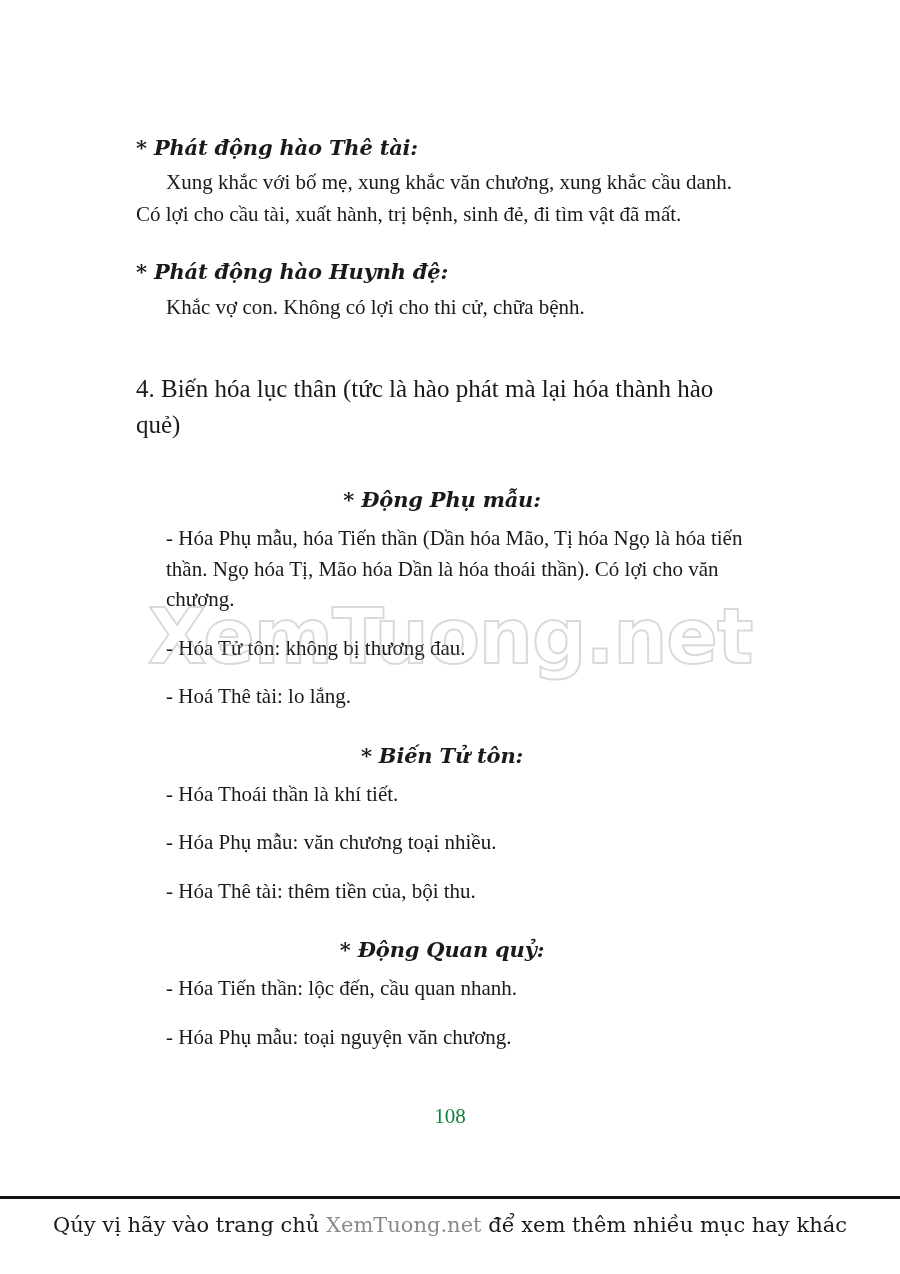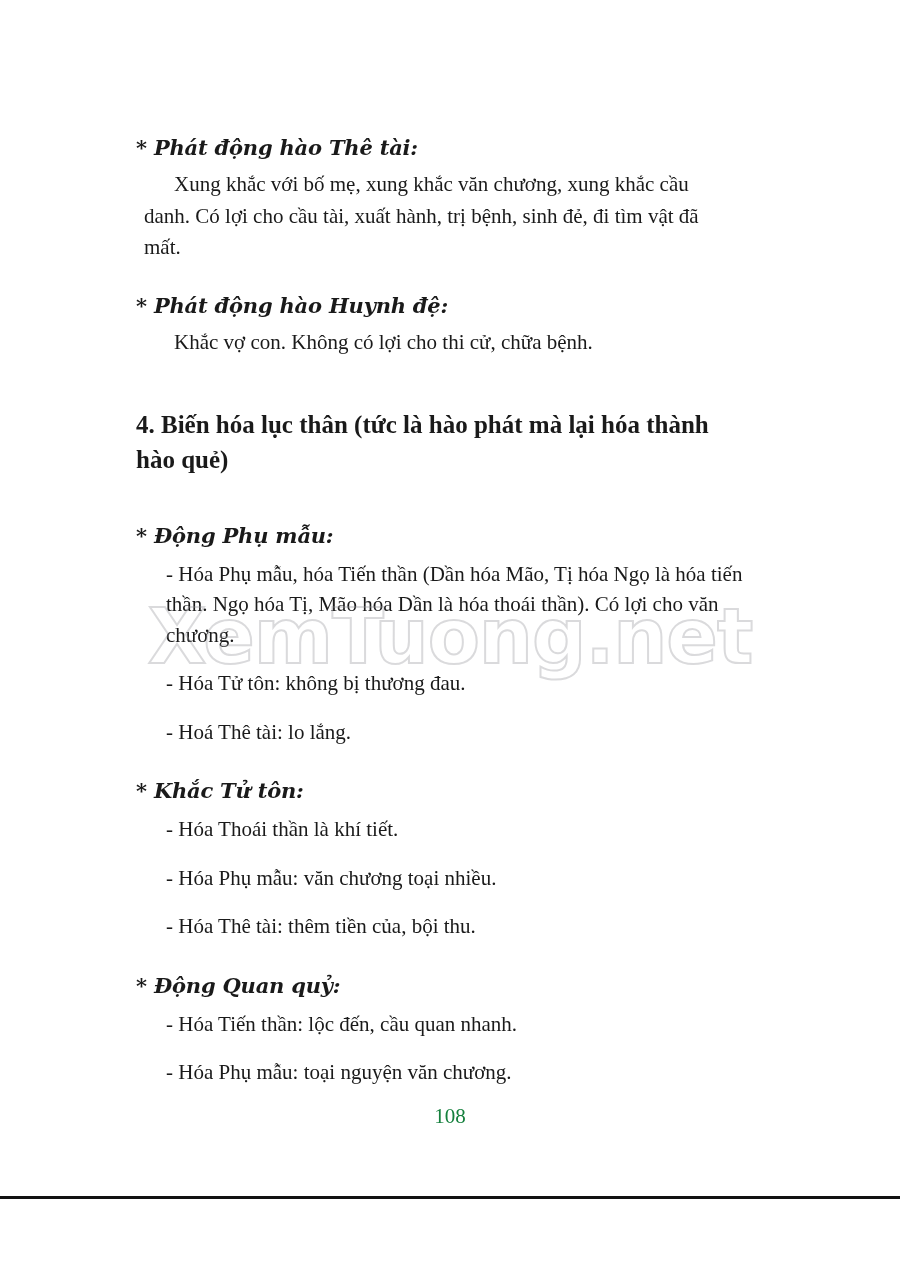--- a/index.html
+++ b/index.html
@@ -32,53 +32,53 @@
     font-weight: bold;
     font-style: italic;
     font-size: 21px;
     line-height: 1.3;
     margin: 0 0 6px 0;
     letter-spacing: -0.2px;
   }
   .para {
     font-size: 21px;
     line-height: 1.5;
-    margin: 8px;
+    margin: 0;
     text-align: left;
   }
   .para.indent {
     text-indent: 30px;
   }
   .block {
     margin-bottom: 28px;
   }
   .section-title {
     font-size: 25px;
     line-height: 1.42;
     margin: 0;
   }
   .section-block {
     margin-top: 48px;
     margin-bottom: 44px;
-    font-weight: bold;
   }
   .bullet {
     font-size: 21px;
     line-height: 1.45;
     margin: 0 0 18px 0;
     padding-left: 30px;
   }
   .bullet.first {
     margin-top: 2px;
   }
   .subgroup {
     margin-bottom: 30px;
   }
   .subgroup .heading {
     margin-bottom: 10px;
+    text-align: center;
   }
   .pagenum {
     position: absolute;
     left: 0;
     top: 1104px;
     width: 900px;
     text-align: center;
     font-size: 21px;
     color: #15803d;
   }
@@ -143,34 +143,37 @@
     </div>
 
     <div class="subgroup">
       <p class="heading">* Động Phụ mẫu:</p>
       <p class="bullet first">- Hóa Phụ mẫu, hóa Tiến thần (Dần hóa Mão, Tị hóa Ngọ là hóa tiến thần. Ngọ hóa Tị, Mão hóa Dần là hóa thoái thần). Có lợi cho văn chương.</p>
       <p class="bullet">- Hóa Tử tôn: không bị thương đau.</p>
       <p class="bullet">- Hoá Thê tài: lo lắng.</p>
     </div>
 
     <div class="subgroup">
-      <p class="heading">* Khắc Tử tôn:</p>
+      <p class="heading">* Biến Tử tôn:</p>
       <p class="bullet first">- Hóa Thoái thần là khí tiết.</p>
       <p class="bullet">- Hóa Phụ mẫu: văn chương toại nhiều.</p>
       <p class="bullet">- Hóa Thê tài: thêm tiền của, bội thu.</p>
     </div>
 
     <div class="subgroup">
       <p class="heading">* Động Quan quỷ:</p>
       <p class="bullet first">- Hóa Tiến thần: lộc đến, cầu quan nhanh.</p>
       <p class="bullet">- Hóa Phụ mẫu: toại nguyện văn chương.</p>
     </div>
 
   </div>
 
   <div class="watermark">XemTuong.net</div>
 
   <div class="pagenum">108</div>
 
   <div class="footer-rule"></div>
 
+  <div class="footer-text">
+    <span>Qúy vị hãy vào trang chủ </span><span class="brand">XemTuong.net</span><span> để xem thêm nhiều mục hay khác</span>
+  </div>
 
 </div>
 
 </body></html>

